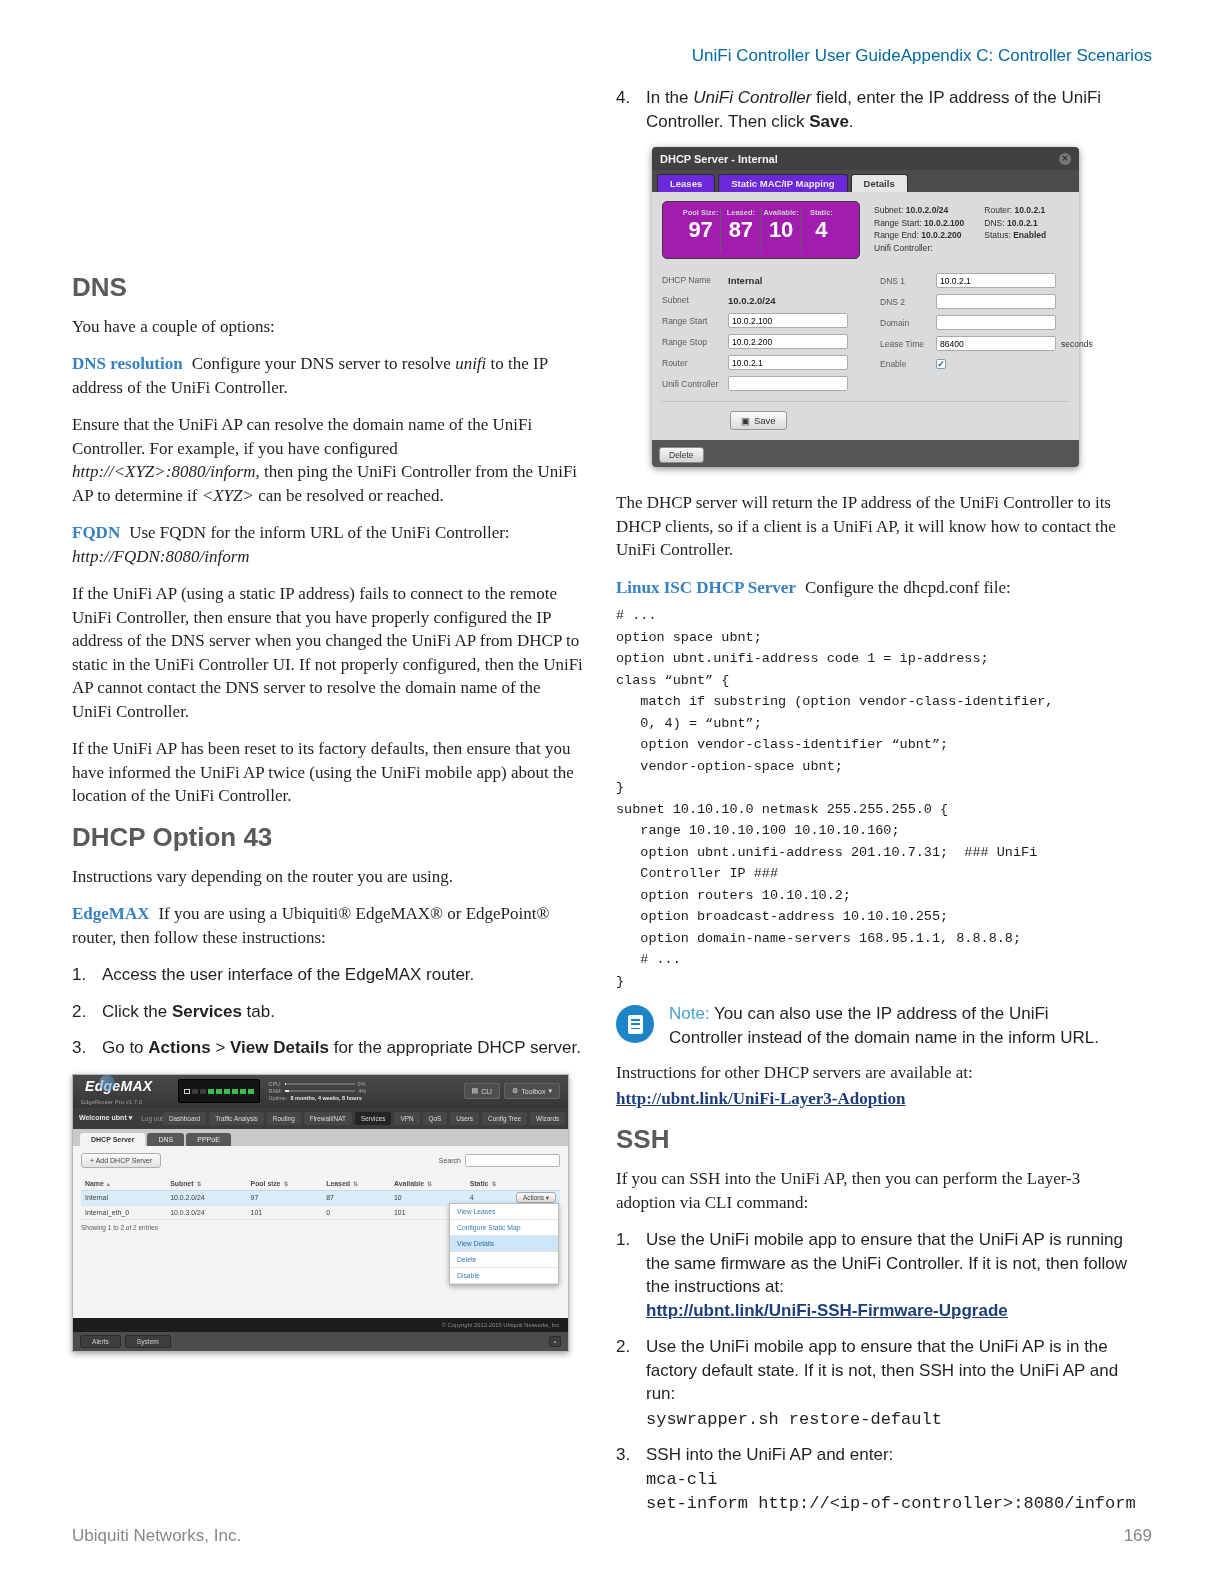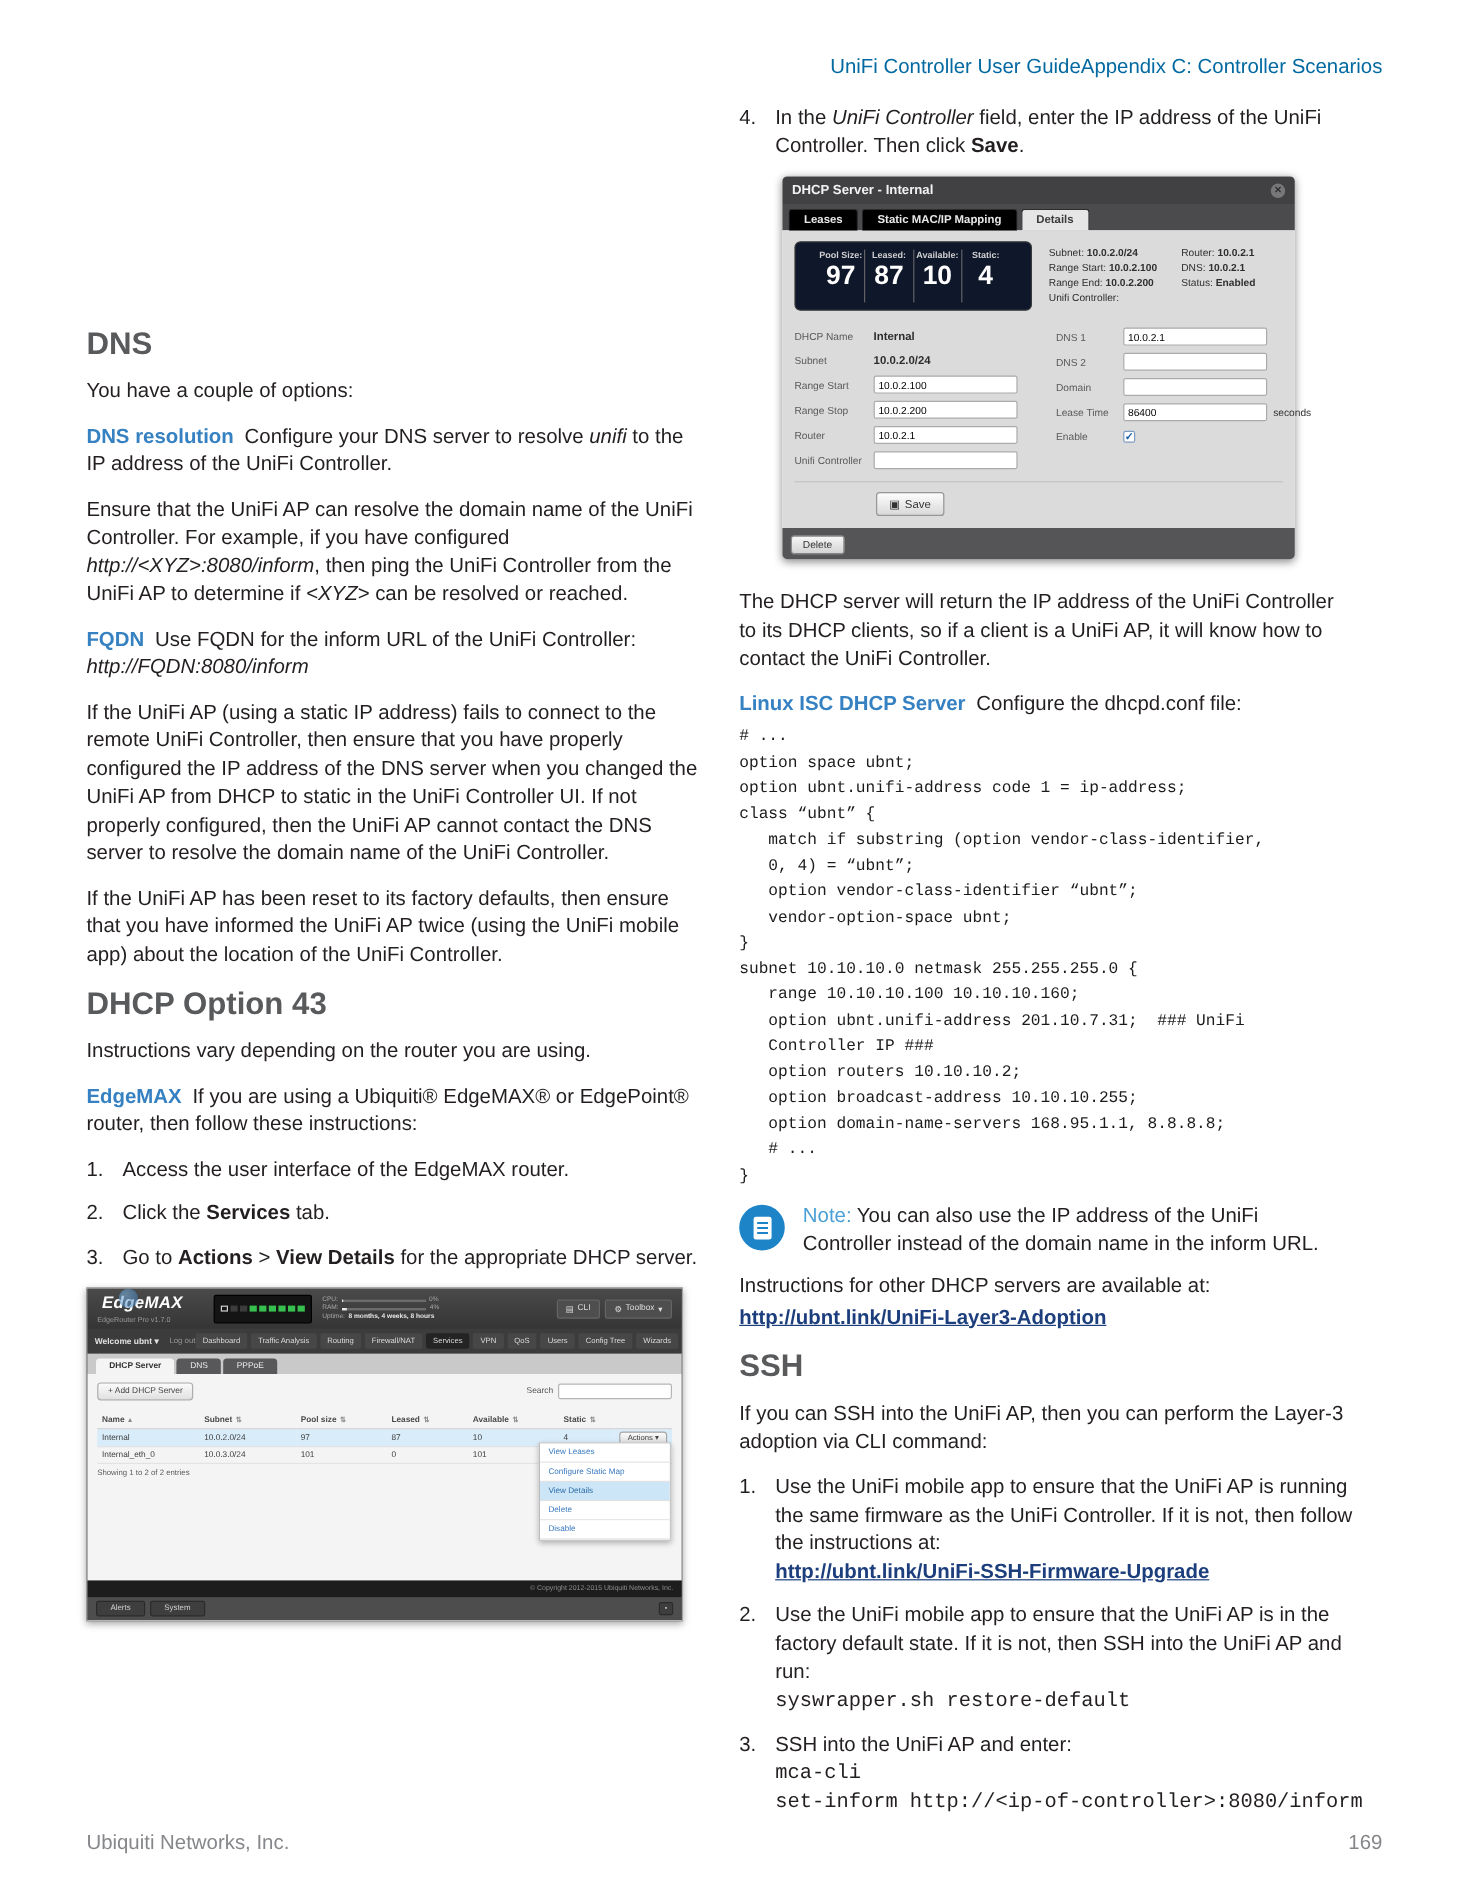--- a/index.html
+++ b/index.html
@@ -8,21 +8,21 @@
 
   
   .doc-header { display:flex; justify-content:flex-end; padding:46px 72px 0; color:#0369a1; font-size:17px; }
   .doc-footer { position:absolute; bottom:38px; left:72px; right:72px; display:flex; justify-content:space-between; color:#85878a; font-size:17px; }
 
   
   .columns { display:flex; gap:32px; padding:20px 72px 0;align-items:center; }
   .col { width:512px; }
 
   h2.sec { font-size:26px; font-weight:bold; color:#595a5c; margin:10px 0 12px; }
-  p.body { font-size:17px; line-height:23.5px; margin:0 0 14px; }
+  p.body { font-size:17px; line-height:23.5px; margin:0 0 14px;font-family:Liberation Serif, serif; }
   .lead { color:#3581c1; font-weight:bold; margin-right:9px; }
   .it { font-style:italic; }
   .bd { font-weight:bold; }
   a.doclink, .doclink { color:#1c3e7c; font-weight:bold; text-decoration:underline; font-size:17px; }
 
   .li { display:flex; font-size:17px; line-height:23.5px; margin:0 0 13px; }
   .ln { width:30px; flex:none; }
   .lt { flex:1; }
   .li-code { font-family:"Liberation Mono", monospace; font-size:17px; line-height:21px; margin-top:3px; white-space:pre; }
 
@@ -35,25 +35,25 @@
   .note-doc::before { content:""; position:absolute; left:3px; right:3px; top:4.5px; height:11px;
       background:repeating-linear-gradient(to bottom,#1e84c8 0 1.6px, transparent 1.6px 4.4px); }
   .note-text { font-size:17px; line-height:23.5px; width:440px; }
   .note-label { color:#4a9fd5; }
 
   
   .shot-dialog { width:427px; margin:14px 0 24px 36px; border-radius:4px; box-shadow:0 2px 7px rgba(0,0,0,.45); font-family:"Liberation Sans",sans-serif; }
   .dlg-title { height:23px; background:#414144; border-radius:4px 4px 0 0; color:#f2f2f2; font-size:11px; font-weight:bold; display:flex; align-items:center; padding:0 8px; }
   .dlg-close { margin-left:auto; width:12px; height:12px; border-radius:50%; background:#77777a; color:#2e2e2e; font-size:8px; line-height:12px; text-align:center; cursor:default; }
   .dlg-tabs { background:#4b4b4e; display:flex; gap:3px; padding:4px 5px 0; }
-  .dlg-tab { font-size:9.5px; font-weight:bold; color:#e8e8e8; background:#000000; border:1px solid #2d2d2f; border-bottom:none; border-radius:3px 3px 0 0; padding:3px 12px 3px; }
+  .dlg-tab { font-size:9.5px; font-weight:bold; color:#e8e8e8; background:#6d28d9; border:1px solid #2d2d2f; border-bottom:none; border-radius:3px 3px 0 0; padding:3px 12px 3px; }
   .dlg-tab.active { background:#e6e6e6; color:#3a3a3a; }
   .dlg-body { background:#dbdbdc; padding:9px 10px 0; }
   .dlg-top { display:flex; gap:14px; }
-  .dlg-stats { width:198px; background:#0f172a; border:1px solid #3a3a3c; border-radius:5px; display:flex; padding:6px 18px; height:58px; }
+  .dlg-stats { width:198px; background:#a21caf; border:1px solid #3a3a3c; border-radius:5px; display:flex; padding:6px 18px; height:58px; }
   .dlg-stat { flex:1; text-align:center; border-right:1px solid #616164; }
   .dlg-stat:last-child { border-right:none; }
   .dlg-stat .lab { font-size:7.5px; color:#cfcfcf; font-weight:bold; }
   .dlg-stat .val { font-size:22px; color:#fff; font-weight:bold; line-height:26px; }
   .dlg-summary { display:flex; gap:20px; font-size:8.5px; color:#2f2f2f; padding-top:3px; }
   .dlg-summary .row { line-height:12.5px; white-space:nowrap; }
   .dlg-summary b { font-weight:bold; }
   .dlg-form { display:flex; gap:12px; padding:14px 0 2px; }
   .dlg-fcol1 { width:200px; }
   .dlg-fcol2 { flex:1; }

